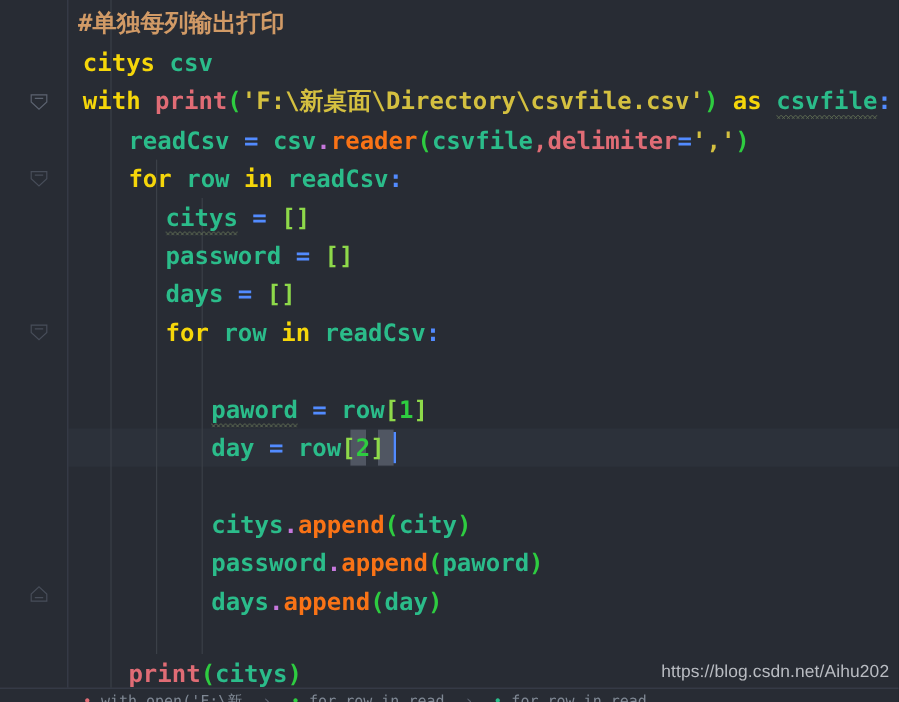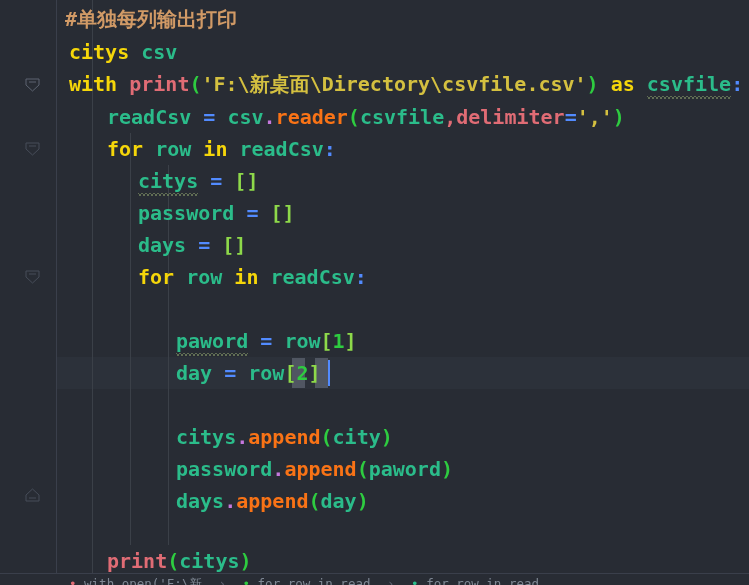--- a/index.html
+++ b/index.html
@@ -278,20 +278,21 @@
     </div>
 
     <div class="line" style="top:517px;"></div>
 
     <div class="line" style="top:545px;">
       <span class="txt" style="left:107px;"><span class="c-func">print</span><span class="c-paren">(</span><span class="c-ident">citys</span><span class="c-paren">)</span></span>
     </div>
 
   </div>
 
+  <div class="watermark">https://blog.csdn.net/Aihu202</div>
 
   <div class="breadcrumb">
     <div class="crumbs">
       <span class="crumb-dot-red">•</span>
       <span>with open('F:\新</span>
       <span class="crumb-sep">›</span>
       <span class="crumb-dot-green">•</span>
       <span>for row in read</span>
       <span class="crumb-sep">›</span>
       <span class="crumb-dot-teal">•</span>

